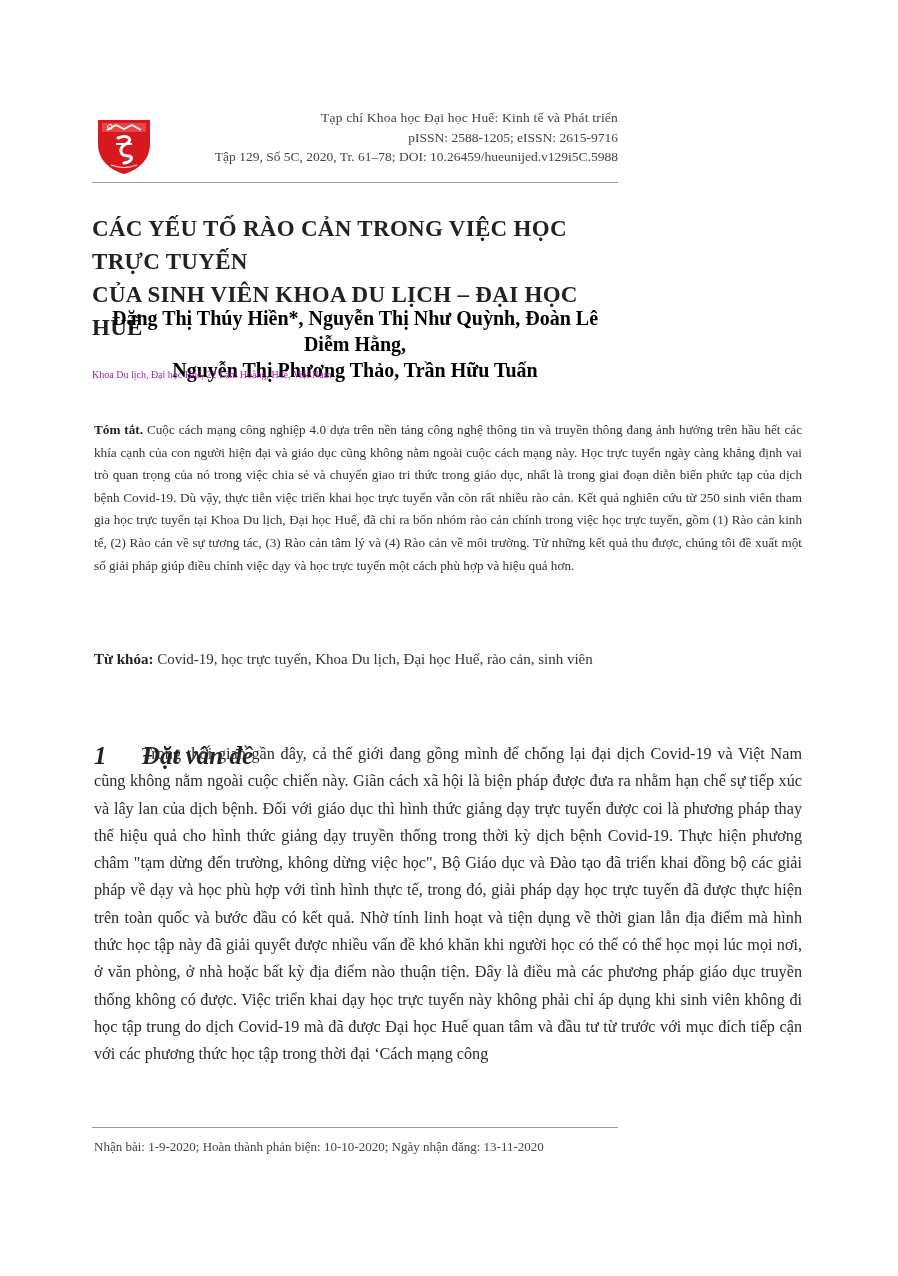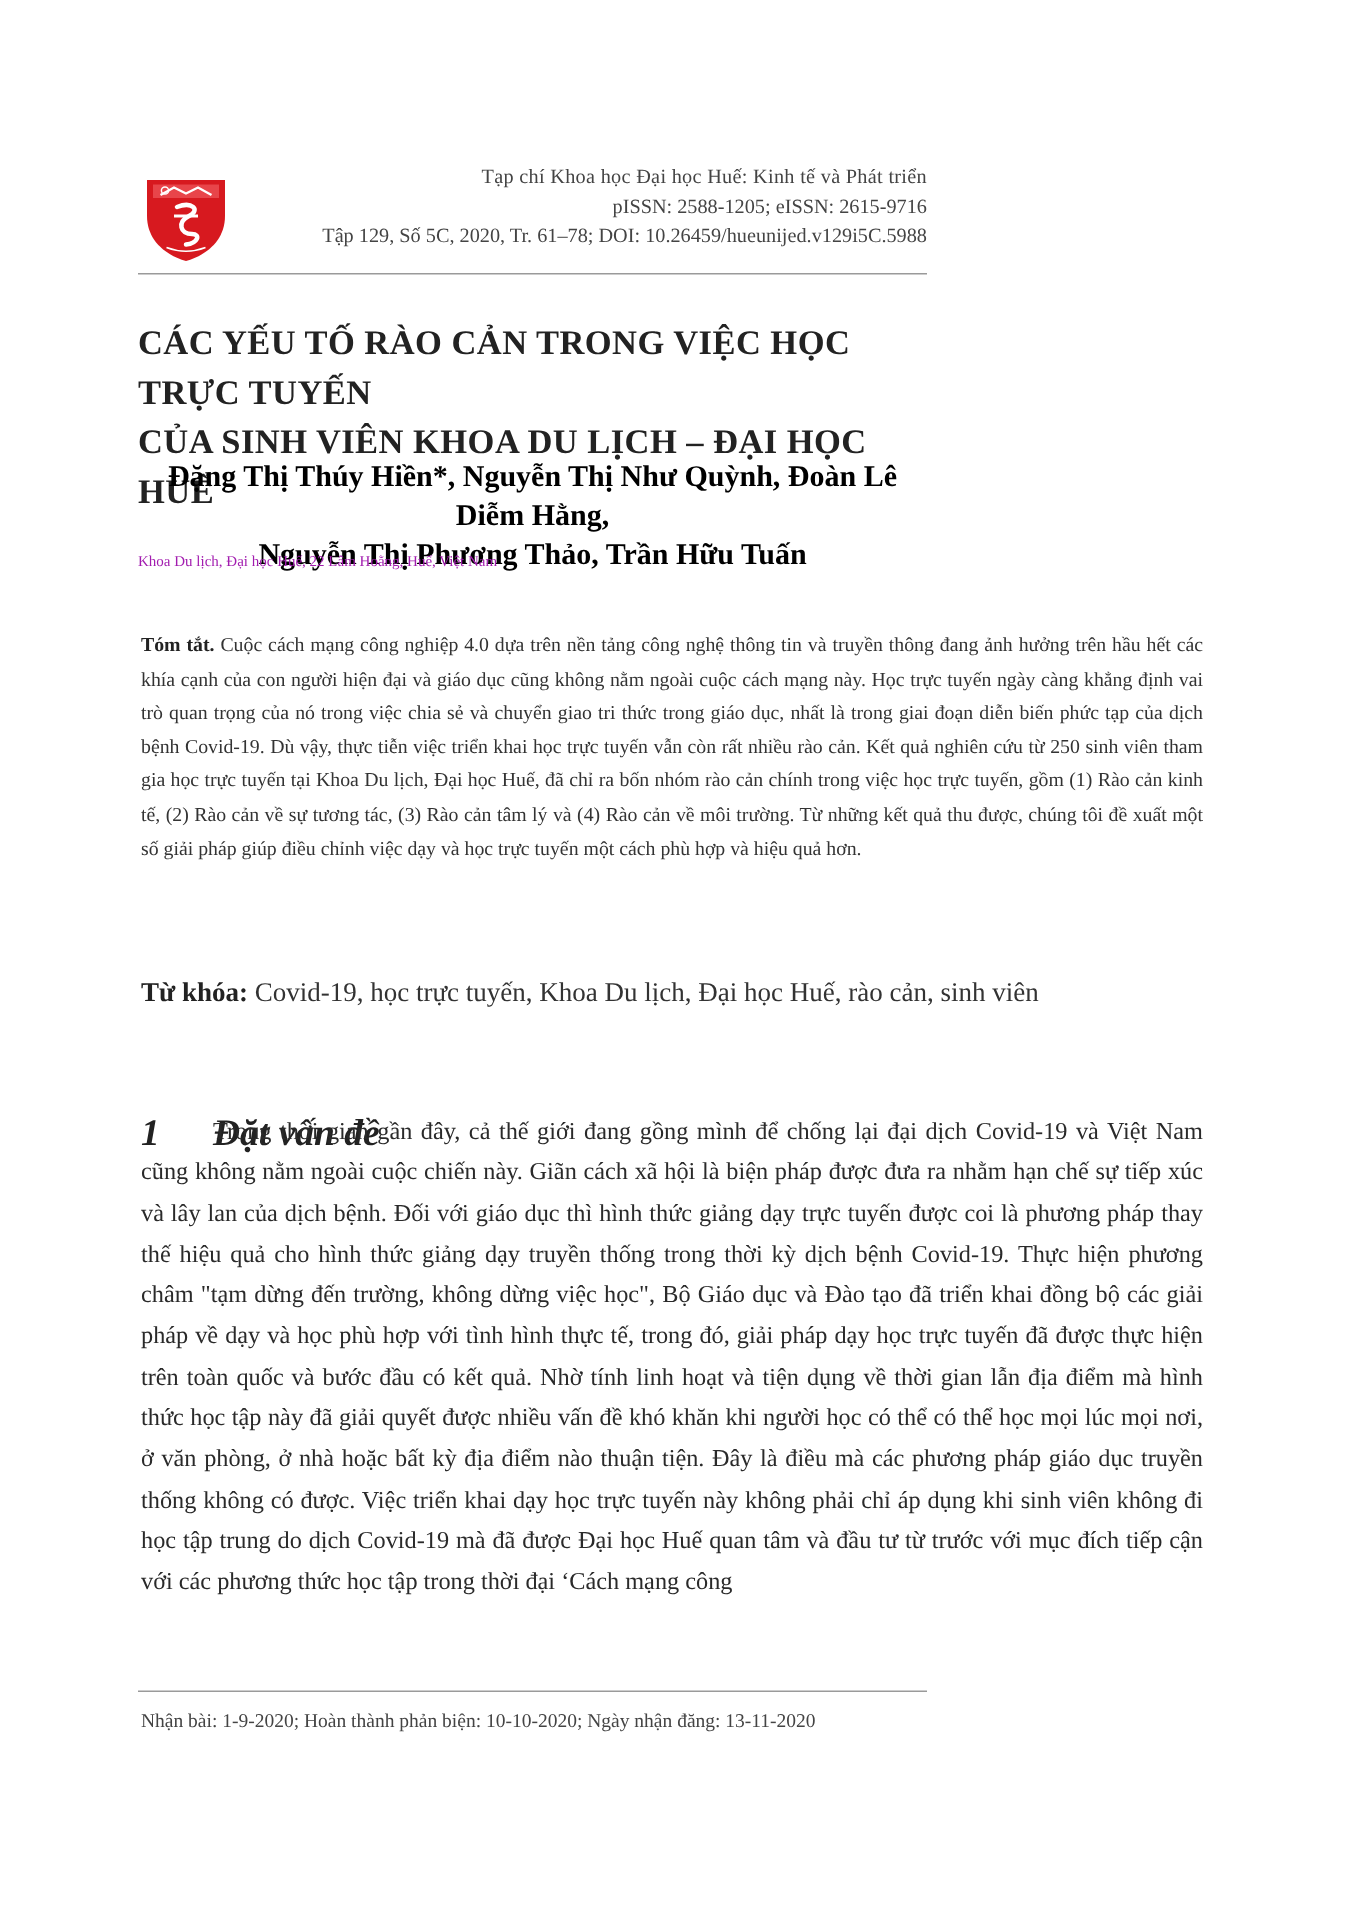--- a/index.html
+++ b/index.html
@@ -19,21 +19,21 @@
            color: #222; letter-spacing: 0.3px; }
   .authors { position: absolute; left: 92px; right: 96px; top: 305px; text-align: center;
              font-family: "Liberation Serif", serif; font-weight: bold; font-size: 20px; line-height: 26px; color: #000000; }
   .affil { position: absolute; left: 92px; right: 96px; top: 369px; text-align: left;
            font-family: "Liberation Serif", serif; font-size: 10px; color: #a21caf; }
 
   .abstract { position: absolute; left: 94px; width: 708px; top: 419px;
               font-family: "Liberation Serif", serif; font-size: 13.2px; line-height: 22.6px; text-align: justify; color: #333; }
   .abstract b, .keywords b { color: #222; }
   .keywords { position: absolute; left: 94px; width: 708px; top: 651px;
-              font-family: "Liberation Serif", serif; font-size: 18px; color: #333; }
+              font-family: "Liberation Serif", serif; font-size: 15px; color: #333; }
 
   .section { position: absolute; left: 94px; top: 742px; font-family: "Liberation Serif", serif;
              font-weight: bold; font-size: 25px; color: #222; font-style: italic; }
   .section .num { display: inline-block; width: 48px; }
 
   .body { position: absolute; left: 94px; width: 708px; top: 741px;
           font-family: "Liberation Serif", serif; font-size: 16.2px; line-height: 27.3px;
           text-align: justify; text-indent: 48px; color: #2a2a2a; }
 
   .foot-rule { position: absolute; left: 92px; right: 96px; top: 1127px; border-top: 1px solid #9a9a9a; }

